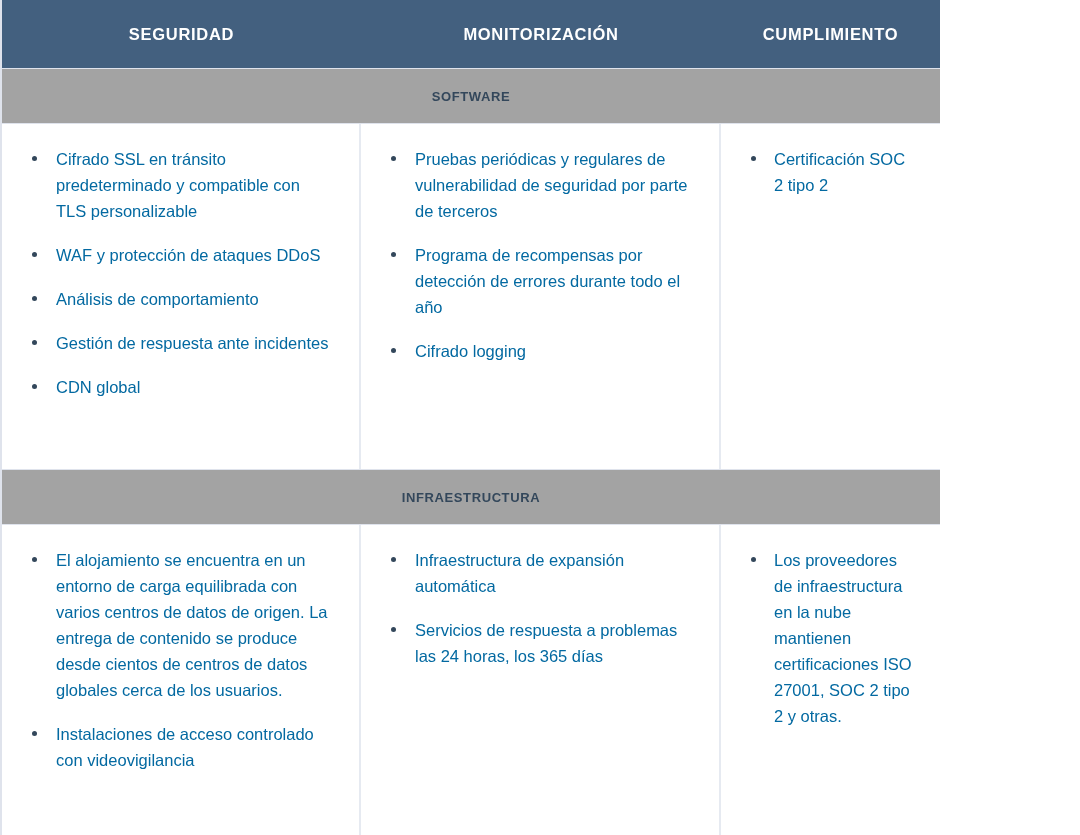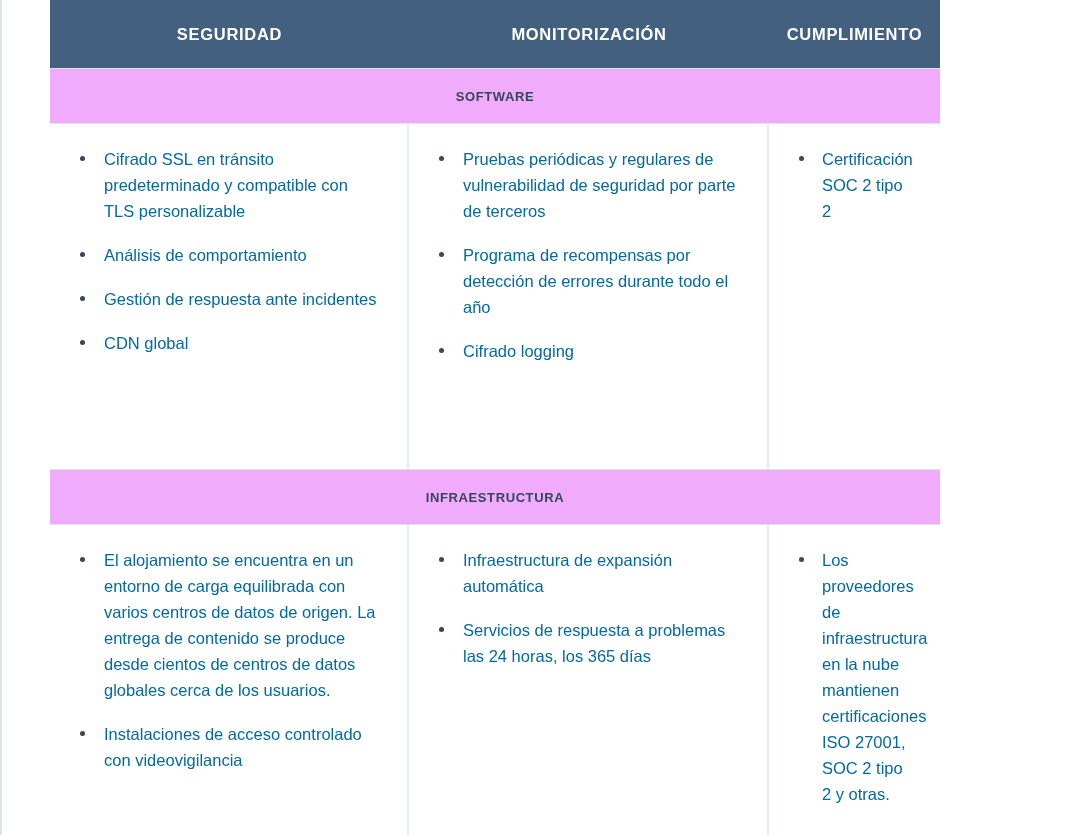--- a/index.html
+++ b/index.html
@@ -18,21 +18,20 @@
 
   .feature-table {
     width: 948px;
     height: 835px;
     box-sizing: border-box;
     background: #ffffff;
     border-left: 2px solid #dfe3ec;
     border-right: 8px solid #ffffff;
     display: flex;
     flex-direction: column;
-    padding-left: 48px;
   }
 
   
   .table-header {
     height: 68px;
     flex: 0 0 68px;
     background: #43607f;
     display: flex;
     align-items: center;
     box-sizing: border-box;
@@ -47,21 +46,21 @@
     box-sizing: border-box;
   }
   .col-1 { width: 359px; flex: 0 0 359px; }
   .col-2 { width: 360px; flex: 0 0 360px; }
   .col-3 { width: 353px; flex: 1 1 auto; }
 
   
   .section-band {
     flex: 0 0 56px;
     height: 56px;
-    background: #f0abfc;
+    background: #a3a3a3;
     border-top: 1px solid #dfe3ec;
     border-bottom: 1px solid #dfe3ec;
     display: flex;
     align-items: center;
     justify-content: center;
     box-sizing: border-box;
   }
   .section-band .band-label {
     color: #33475b;
     font-size: 13px;
@@ -127,20 +126,21 @@
 
   <div class="section-band">
     <span class="band-label">SOFTWARE</span>
   </div>
 
   <div class="section-row row-software">
 
     <div class="cell col-1 cell-1">
       <ul class="bullet-list">
         <li><span class="dot"></span><span>Cifrado SSL en tránsito predeterminado y compatible con TLS personalizable</span></li>
+        <li><span class="dot"></span><span>WAF y protección de ataques DDoS</span></li>
         <li><span class="dot"></span><span>Análisis de comportamiento</span></li>
         <li><span class="dot"></span><span>Gestión de respuesta ante incidentes</span></li>
         <li><span class="dot"></span><span>CDN global</span></li>
       </ul>
     </div>
 
     <div class="cell col-2 cell-2">
       <ul class="bullet-list">
         <li><span class="dot"></span><span>Pruebas periódicas y regulares de vulnerabilidad de seguridad por parte de terceros</span></li>
         <li><span class="dot"></span><span>Programa de recompensas por detección de errores durante todo el año</span></li>

